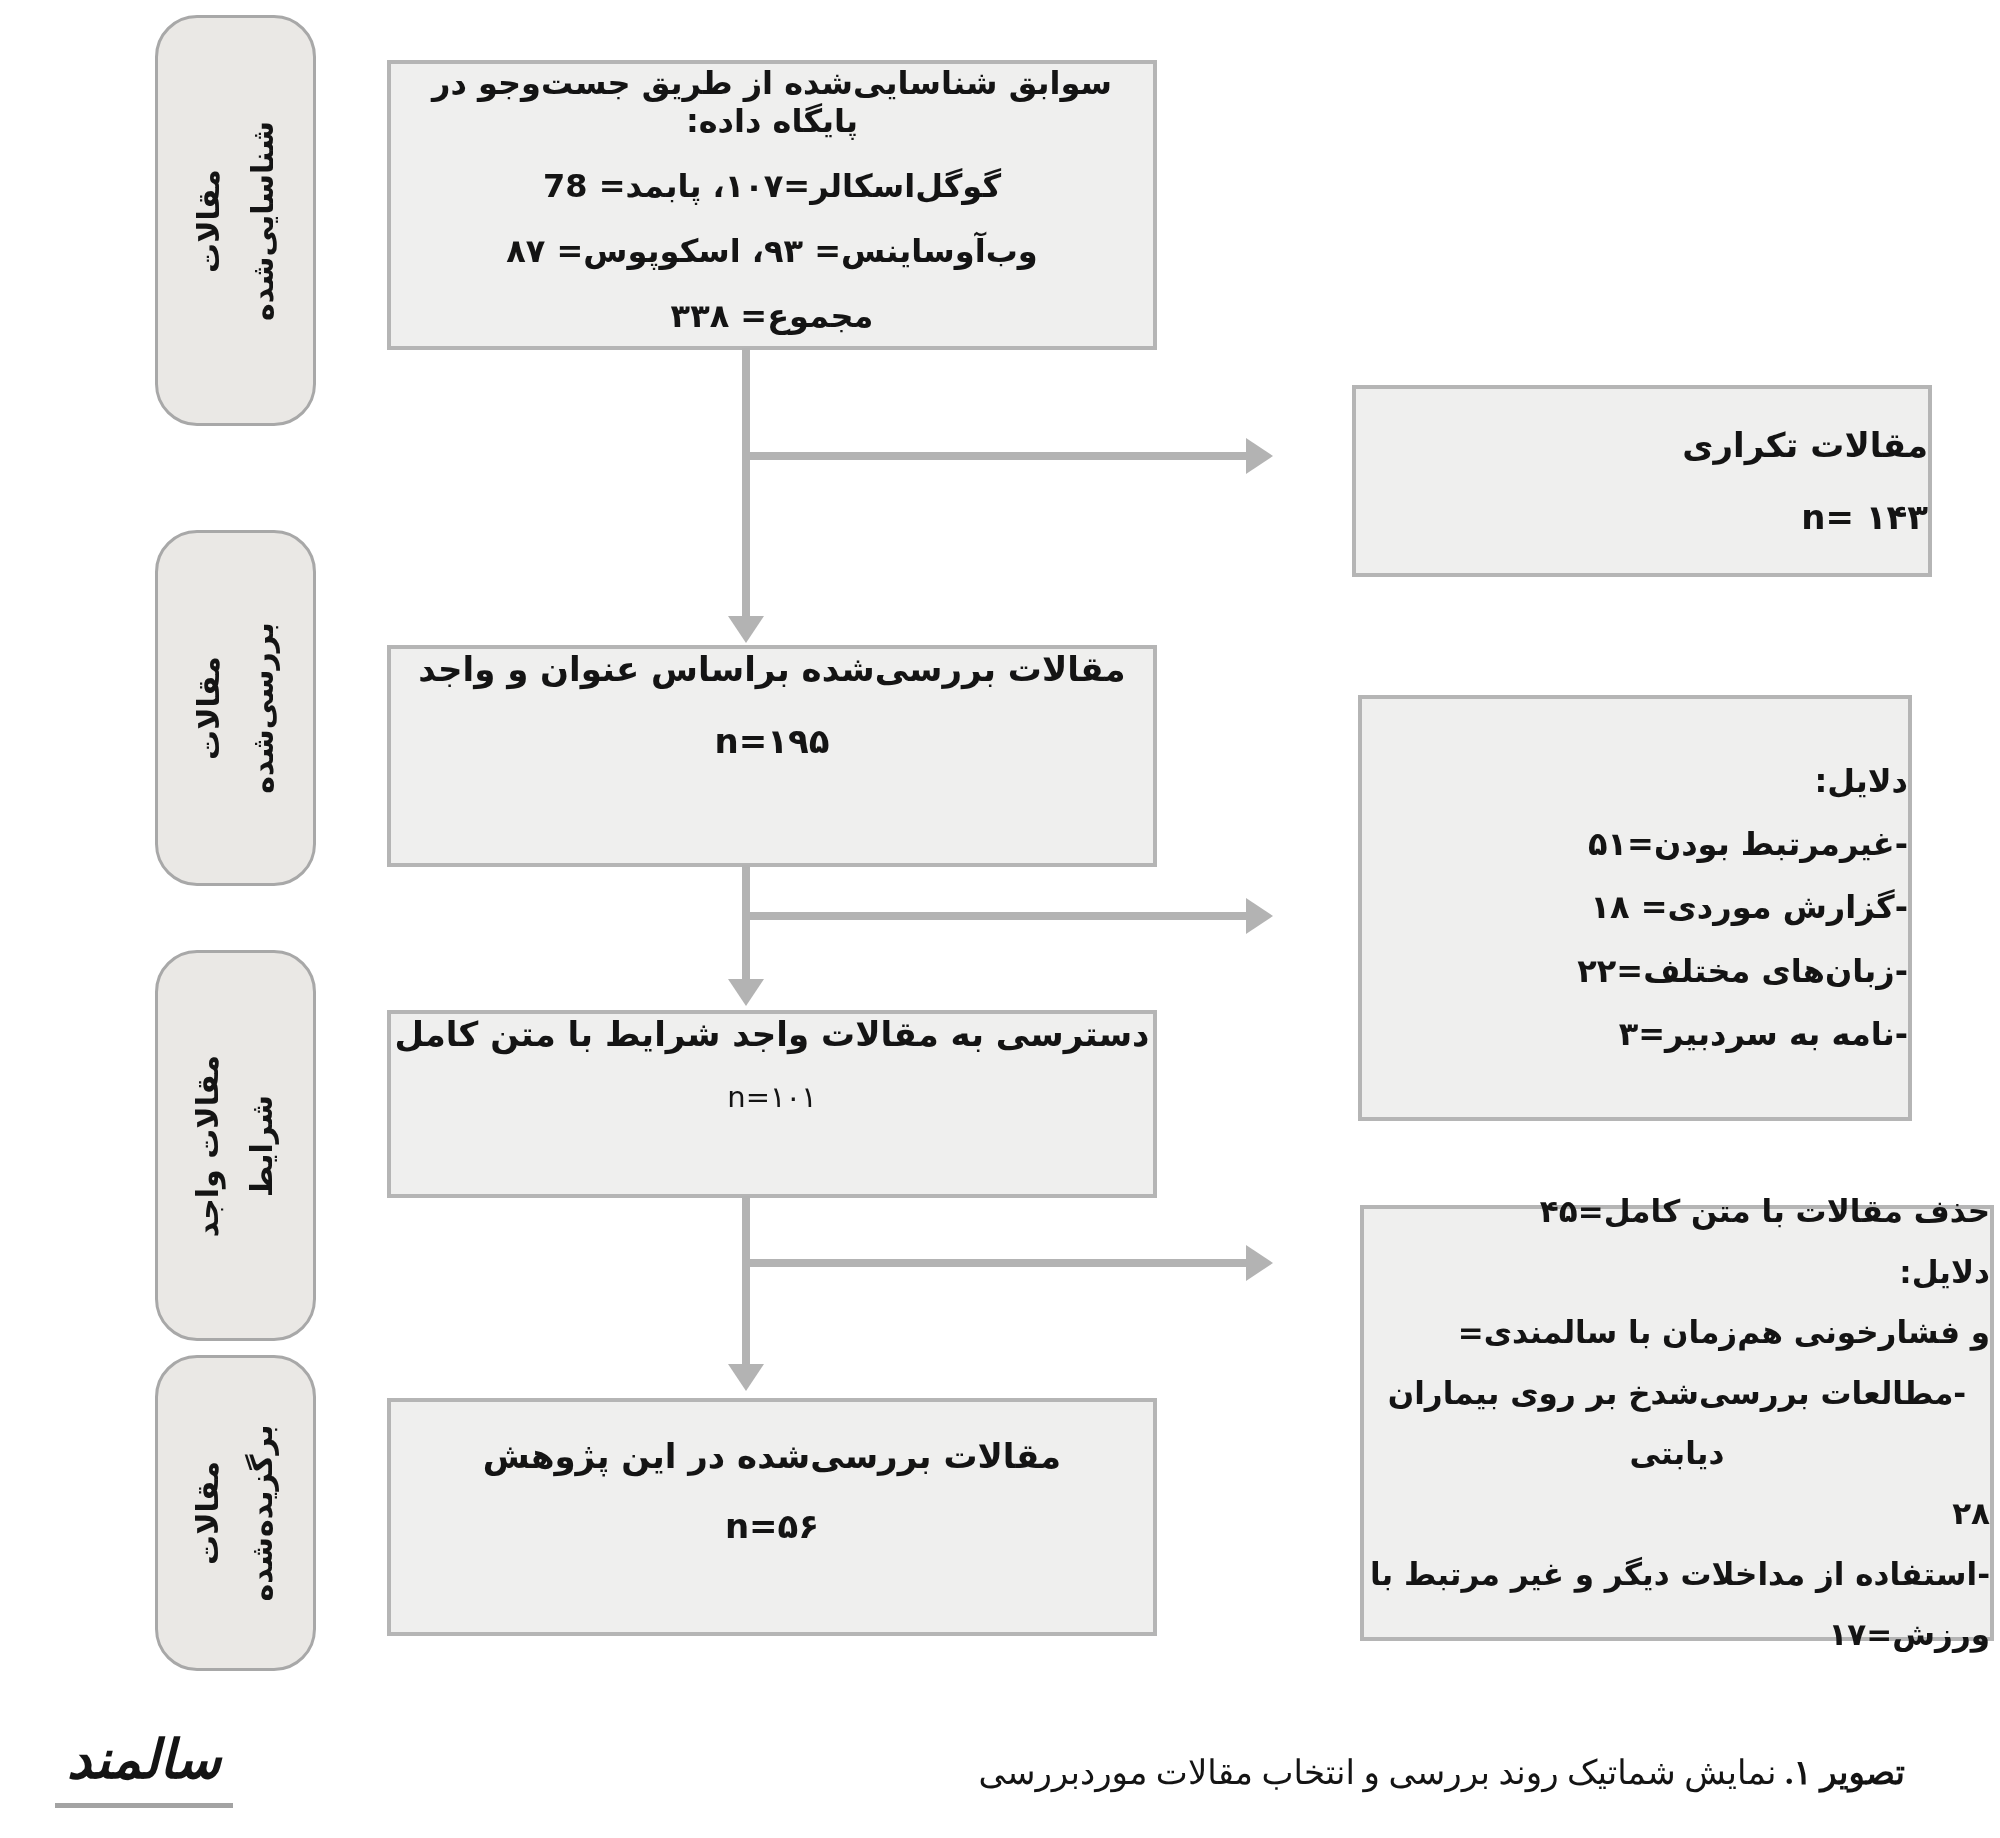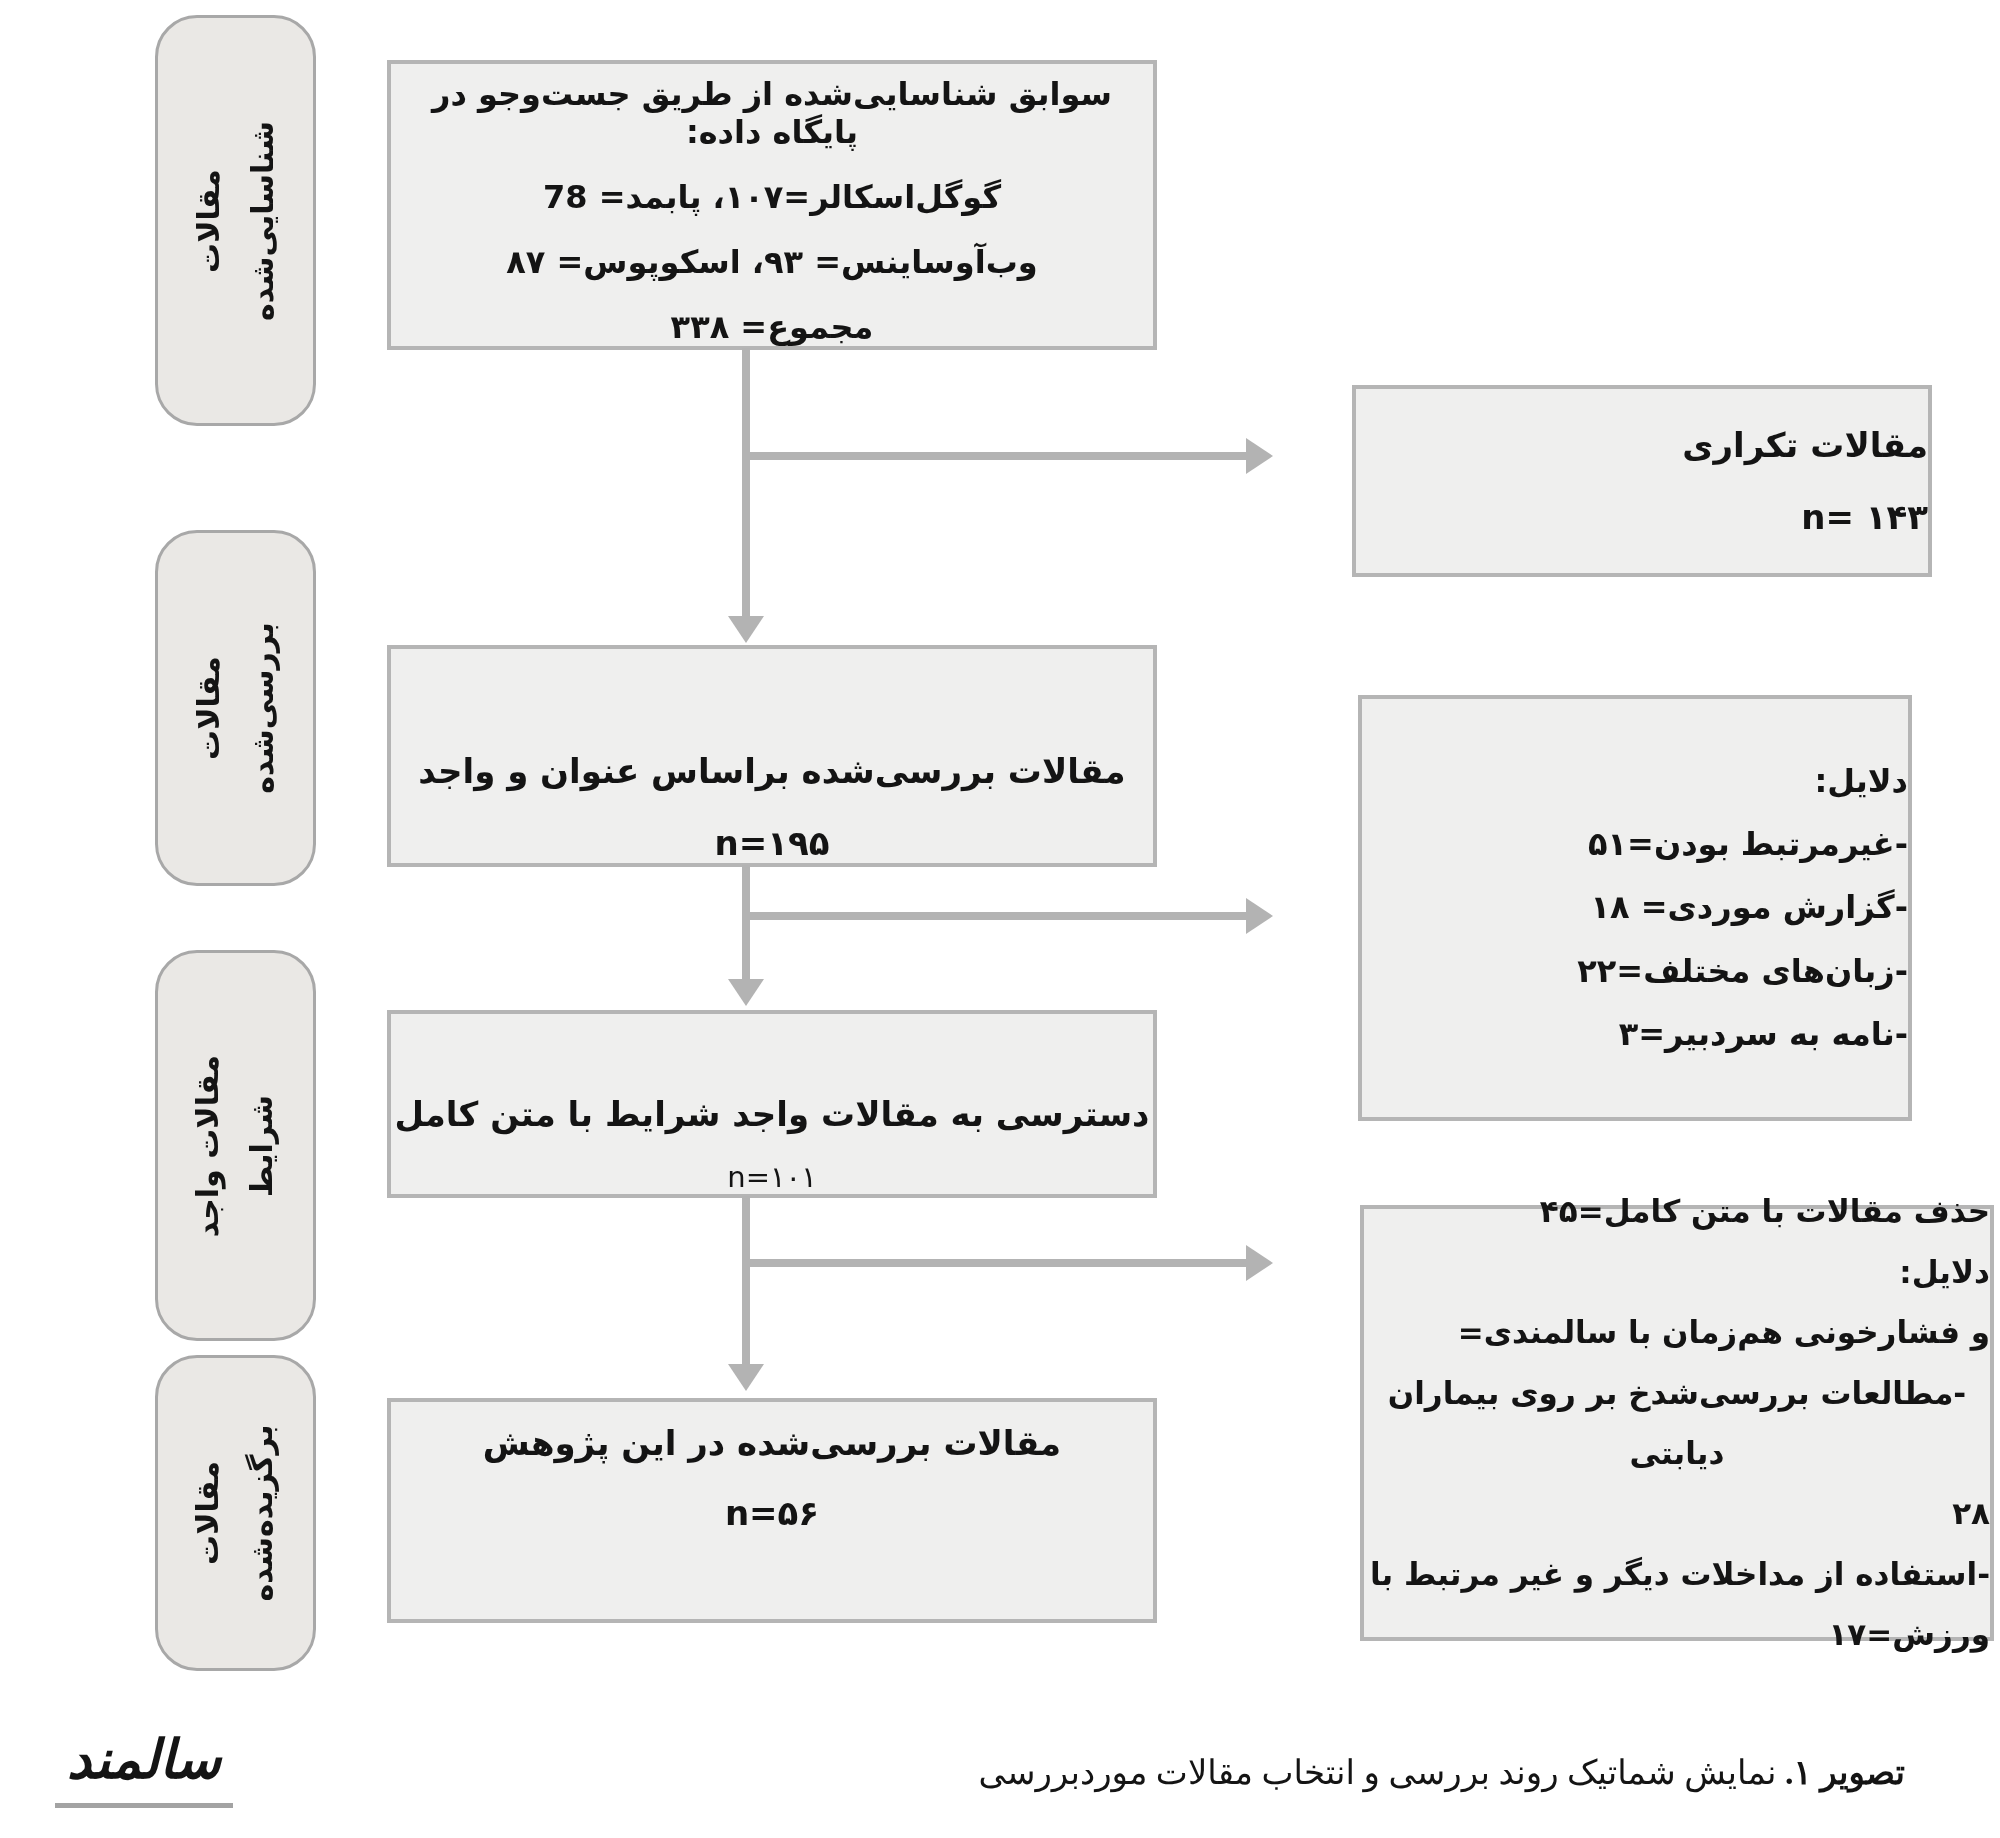--- a/index.html
+++ b/index.html
@@ -18,27 +18,27 @@
   #stage-2{top:950px;height:385px}
   #stage-3{top:1355px;height:310px}
   .stage .rot{
     transform:rotate(-90deg);direction:rtl;white-space:nowrap;
     font-weight:bold;font-size:30px;line-height:1.8;text-align:center;
   }
   
   .fbox{
     position:absolute;left:387px;width:762px;box-sizing:content-box;
     background:#efefee;border:4px solid #b5b5b5;
-    display:flex;flex-direction:column;align-items:center;justify-content:flex-end;
+    display:flex;flex-direction:column;align-items:center;justify-content:flex-start;
     direction:rtl;text-align:center;font-weight:bold;
   }
   #fbox-0{top:60px;height:282px;font-size:32px;gap:27px}
   #fbox-1{top:645px;height:214px;font-size:34px;gap:32px}
   #fbox-2{top:1010px;height:180px;font-size:34px;gap:26px}
-  #fbox-3{top:1398px;height:196px;font-size:34px;gap:30px;justify-content:flex-start;padding-top:21px}
+  #fbox-3{top:1398px;height:196px;font-size:34px;gap:30px;justify-content:flex-start;padding-top:34px}
   #fbox-2 .count{font-weight:normal;font-size:29px}
   
   .ebox{
     position:absolute;box-sizing:content-box;
     background:#efefee;border:4px solid #b5b5b5;
     display:flex;flex-direction:column;align-items:flex-start;justify-content:center;
     direction:rtl;text-align:center;font-weight:bold;
   }
   #ebox-0{left:1352px;top:385px;width:572px;height:184px;gap:32px;font-size:34px}
   #ebox-1{left:1358px;top:695px;width:546px;height:418px;font-size:32px;line-height:1.98}

